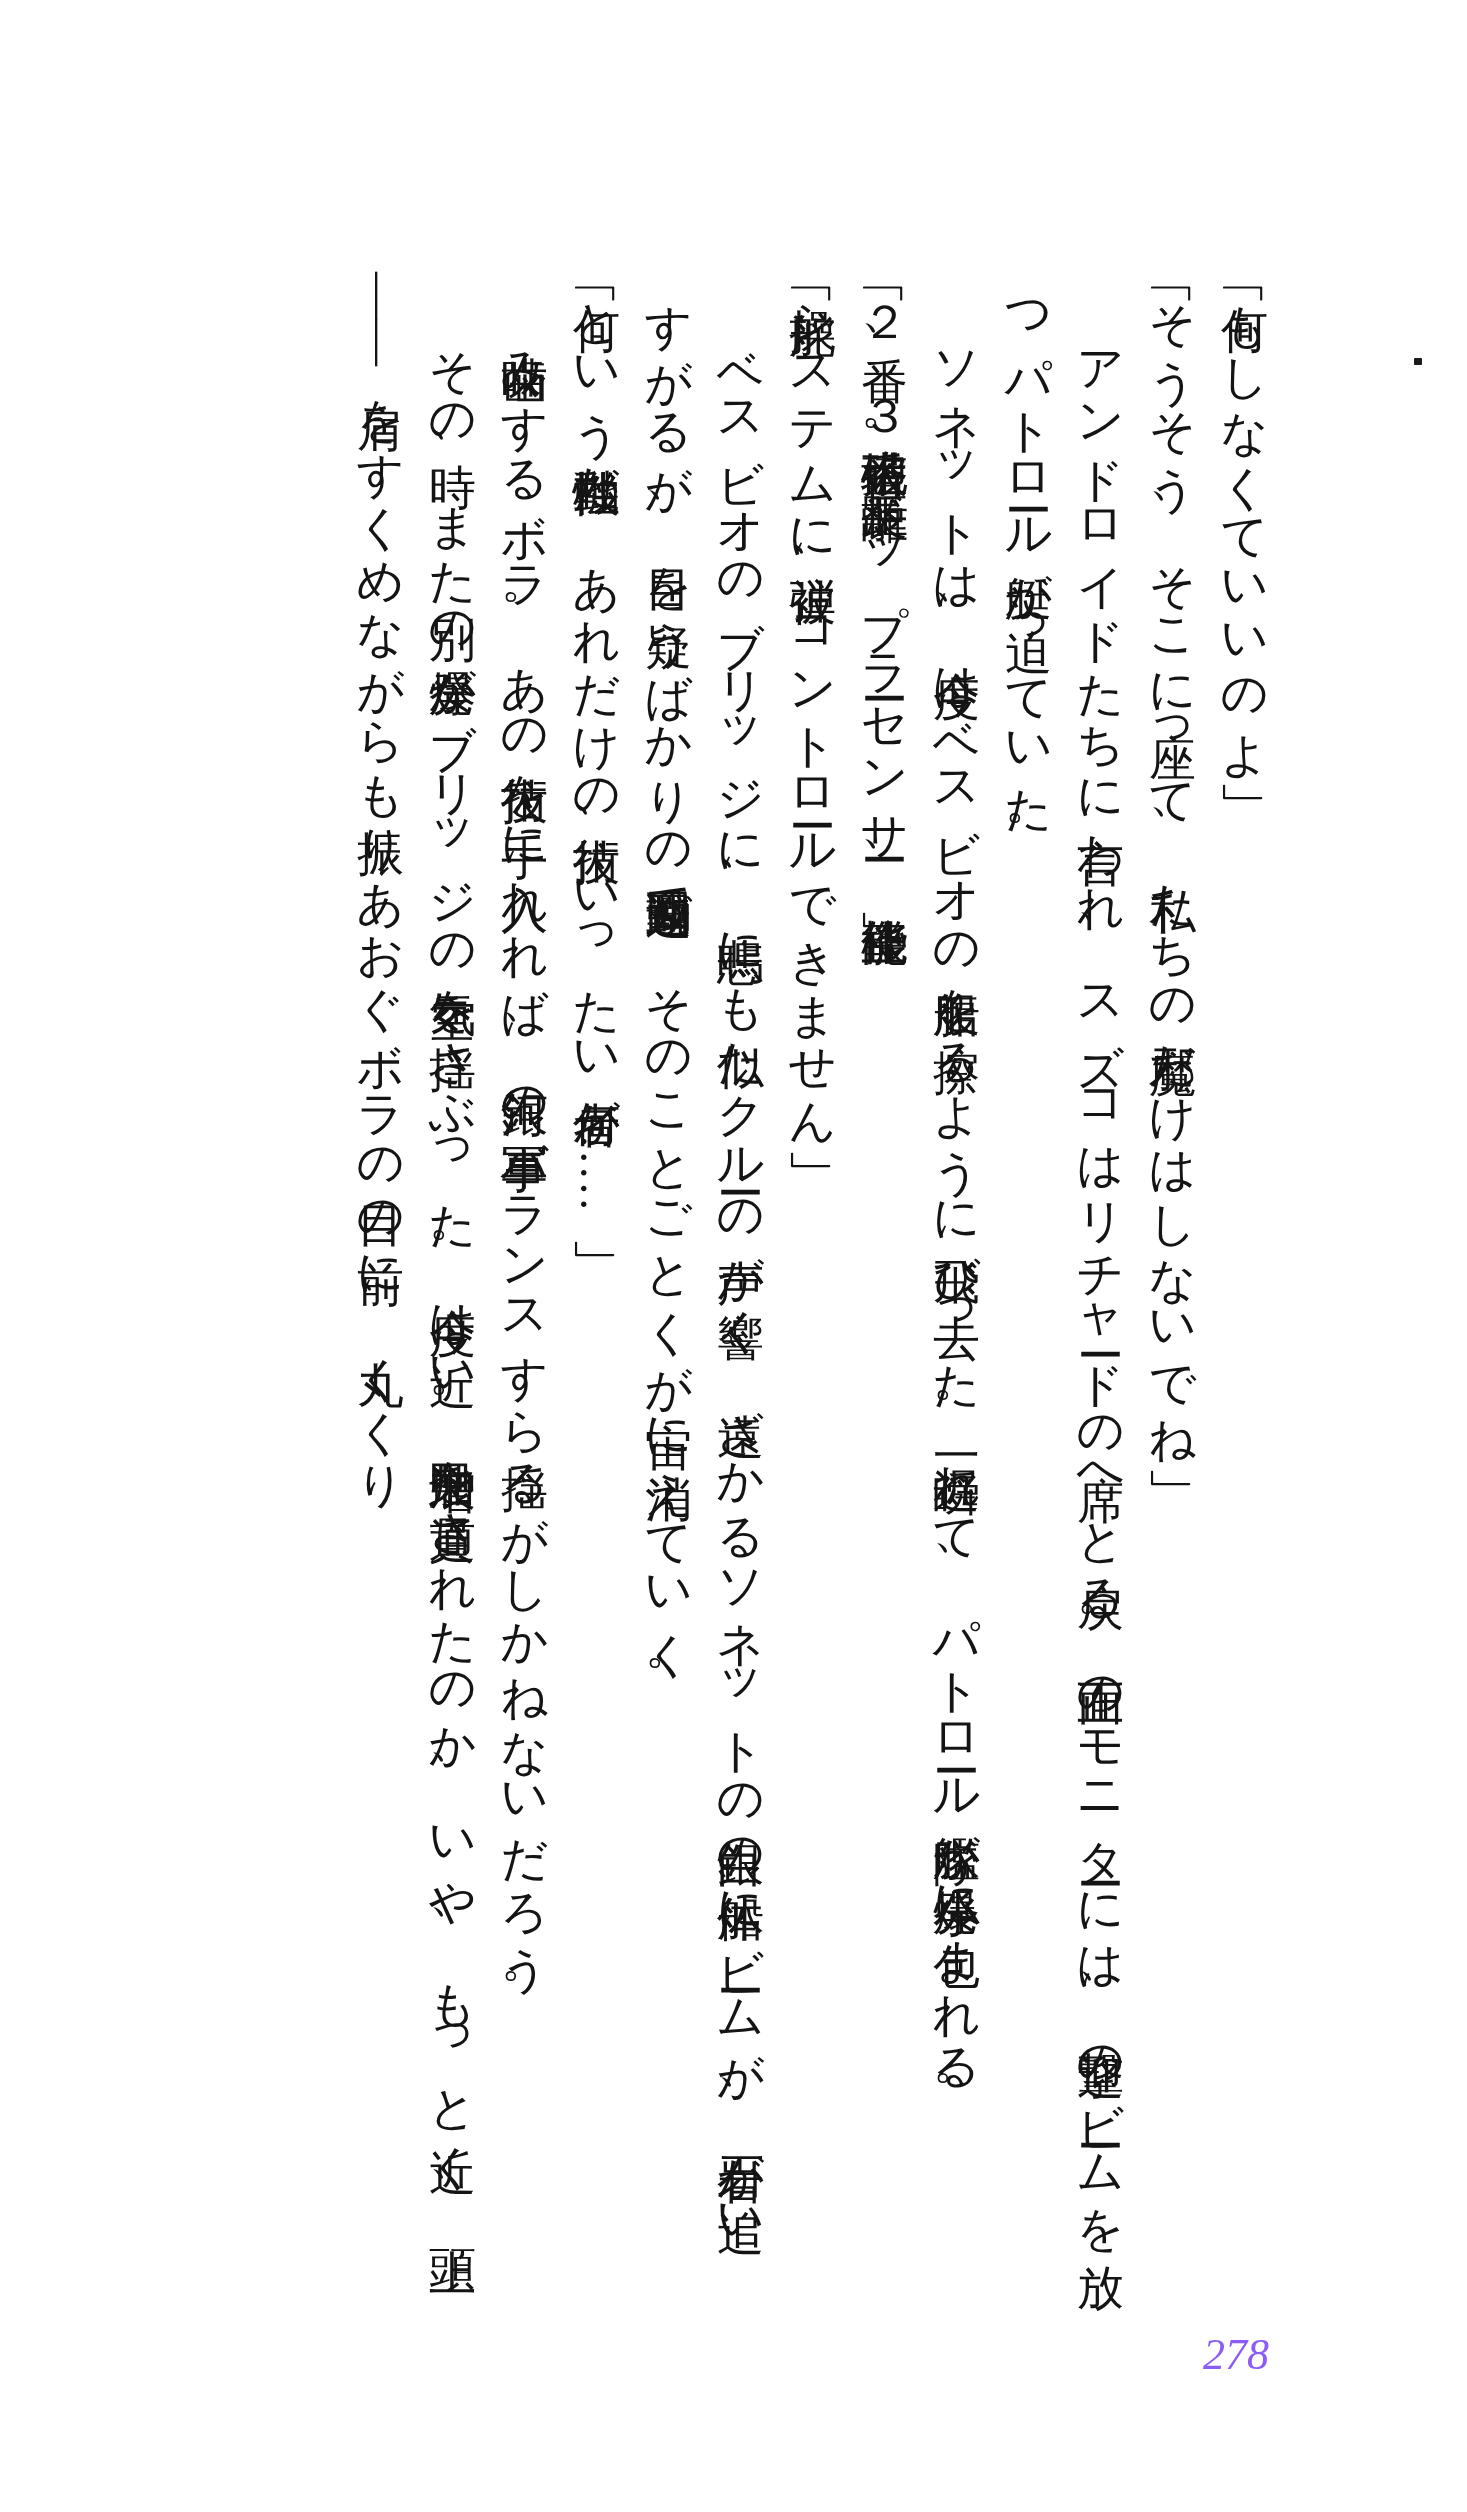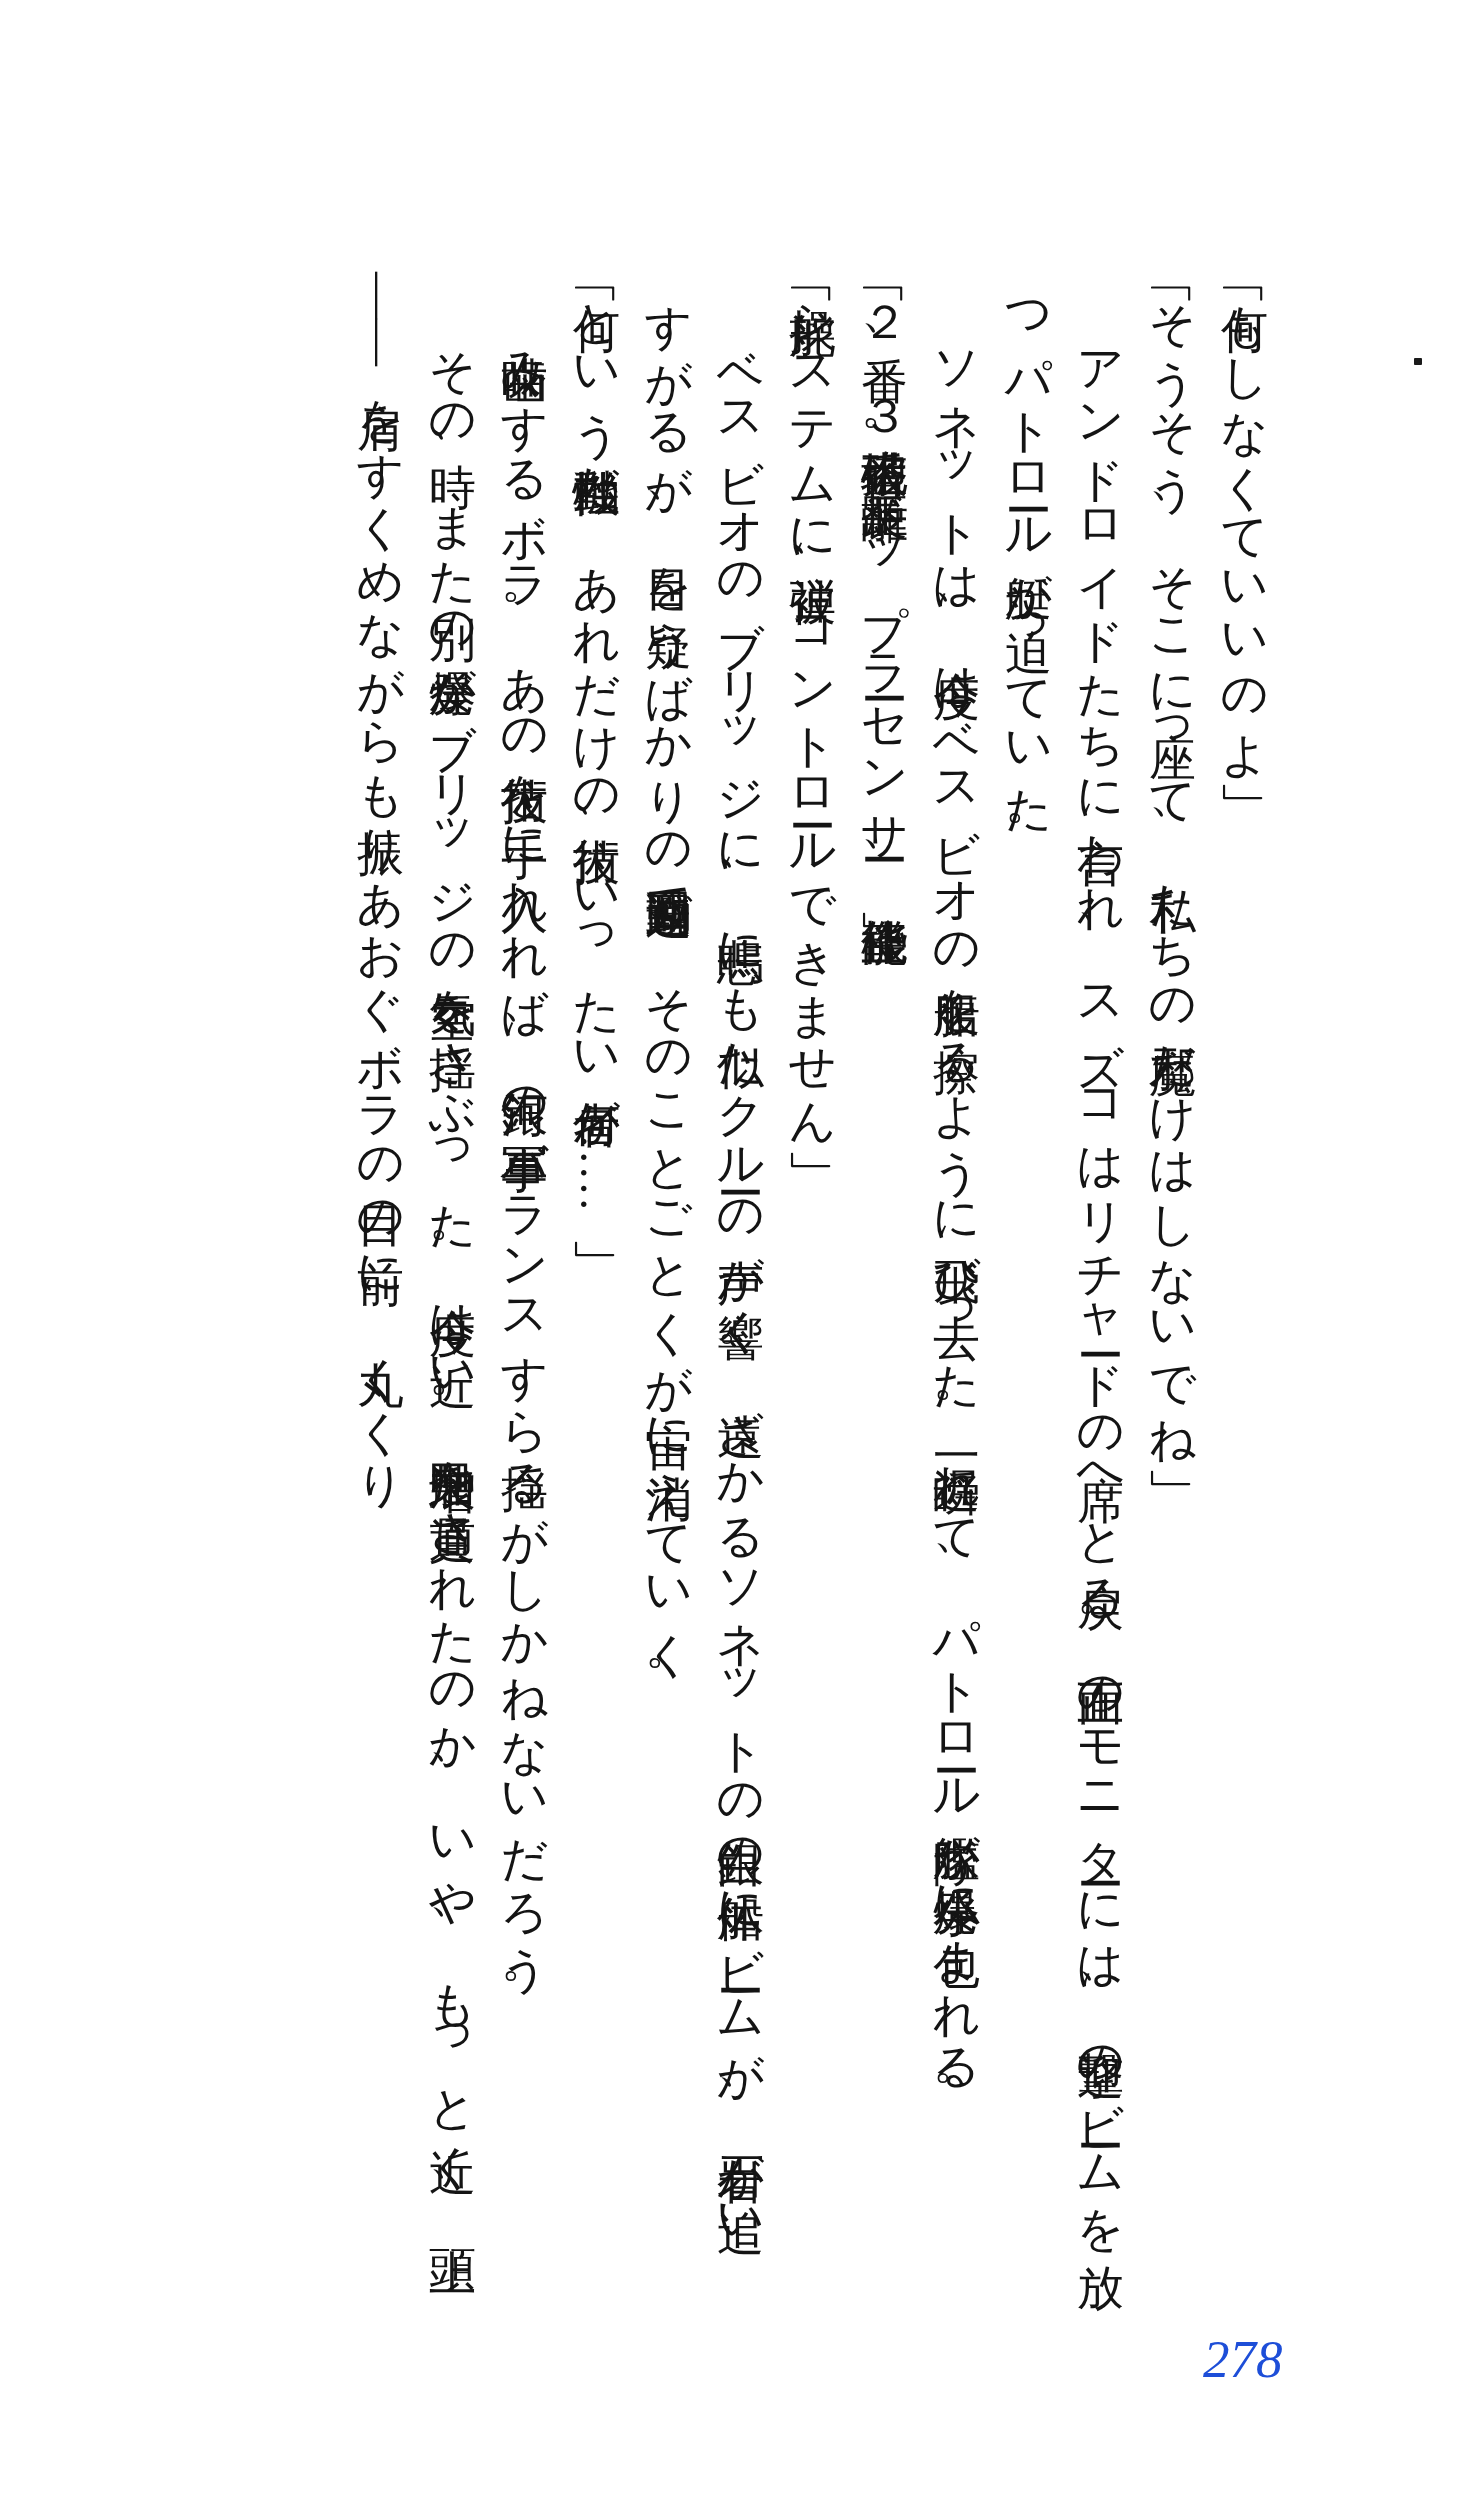--- a/index.html
+++ b/index.html
@@ -38,22 +38,22 @@
   }
   .text-block p.indent {
     text-indent: 1em;
   }
   .page-number {
     position: absolute;
     left: 1203px;
     top: 2329px;
     font-family: "Liberation Serif", "DejaVu Serif", serif;
     font-style: italic;
-    font-size: 53px;
-    color: #1d4ed8;
+    font-size: 44px;
+    color: #8b5cf6;
   }
   .ink-speck {
     position: absolute;
     left: 1414px;
     top: 358px;
     width: 8.4px;
     height: 6.5px;
     background: #1a1a1a;
     border-radius: 0.9px;
   }

